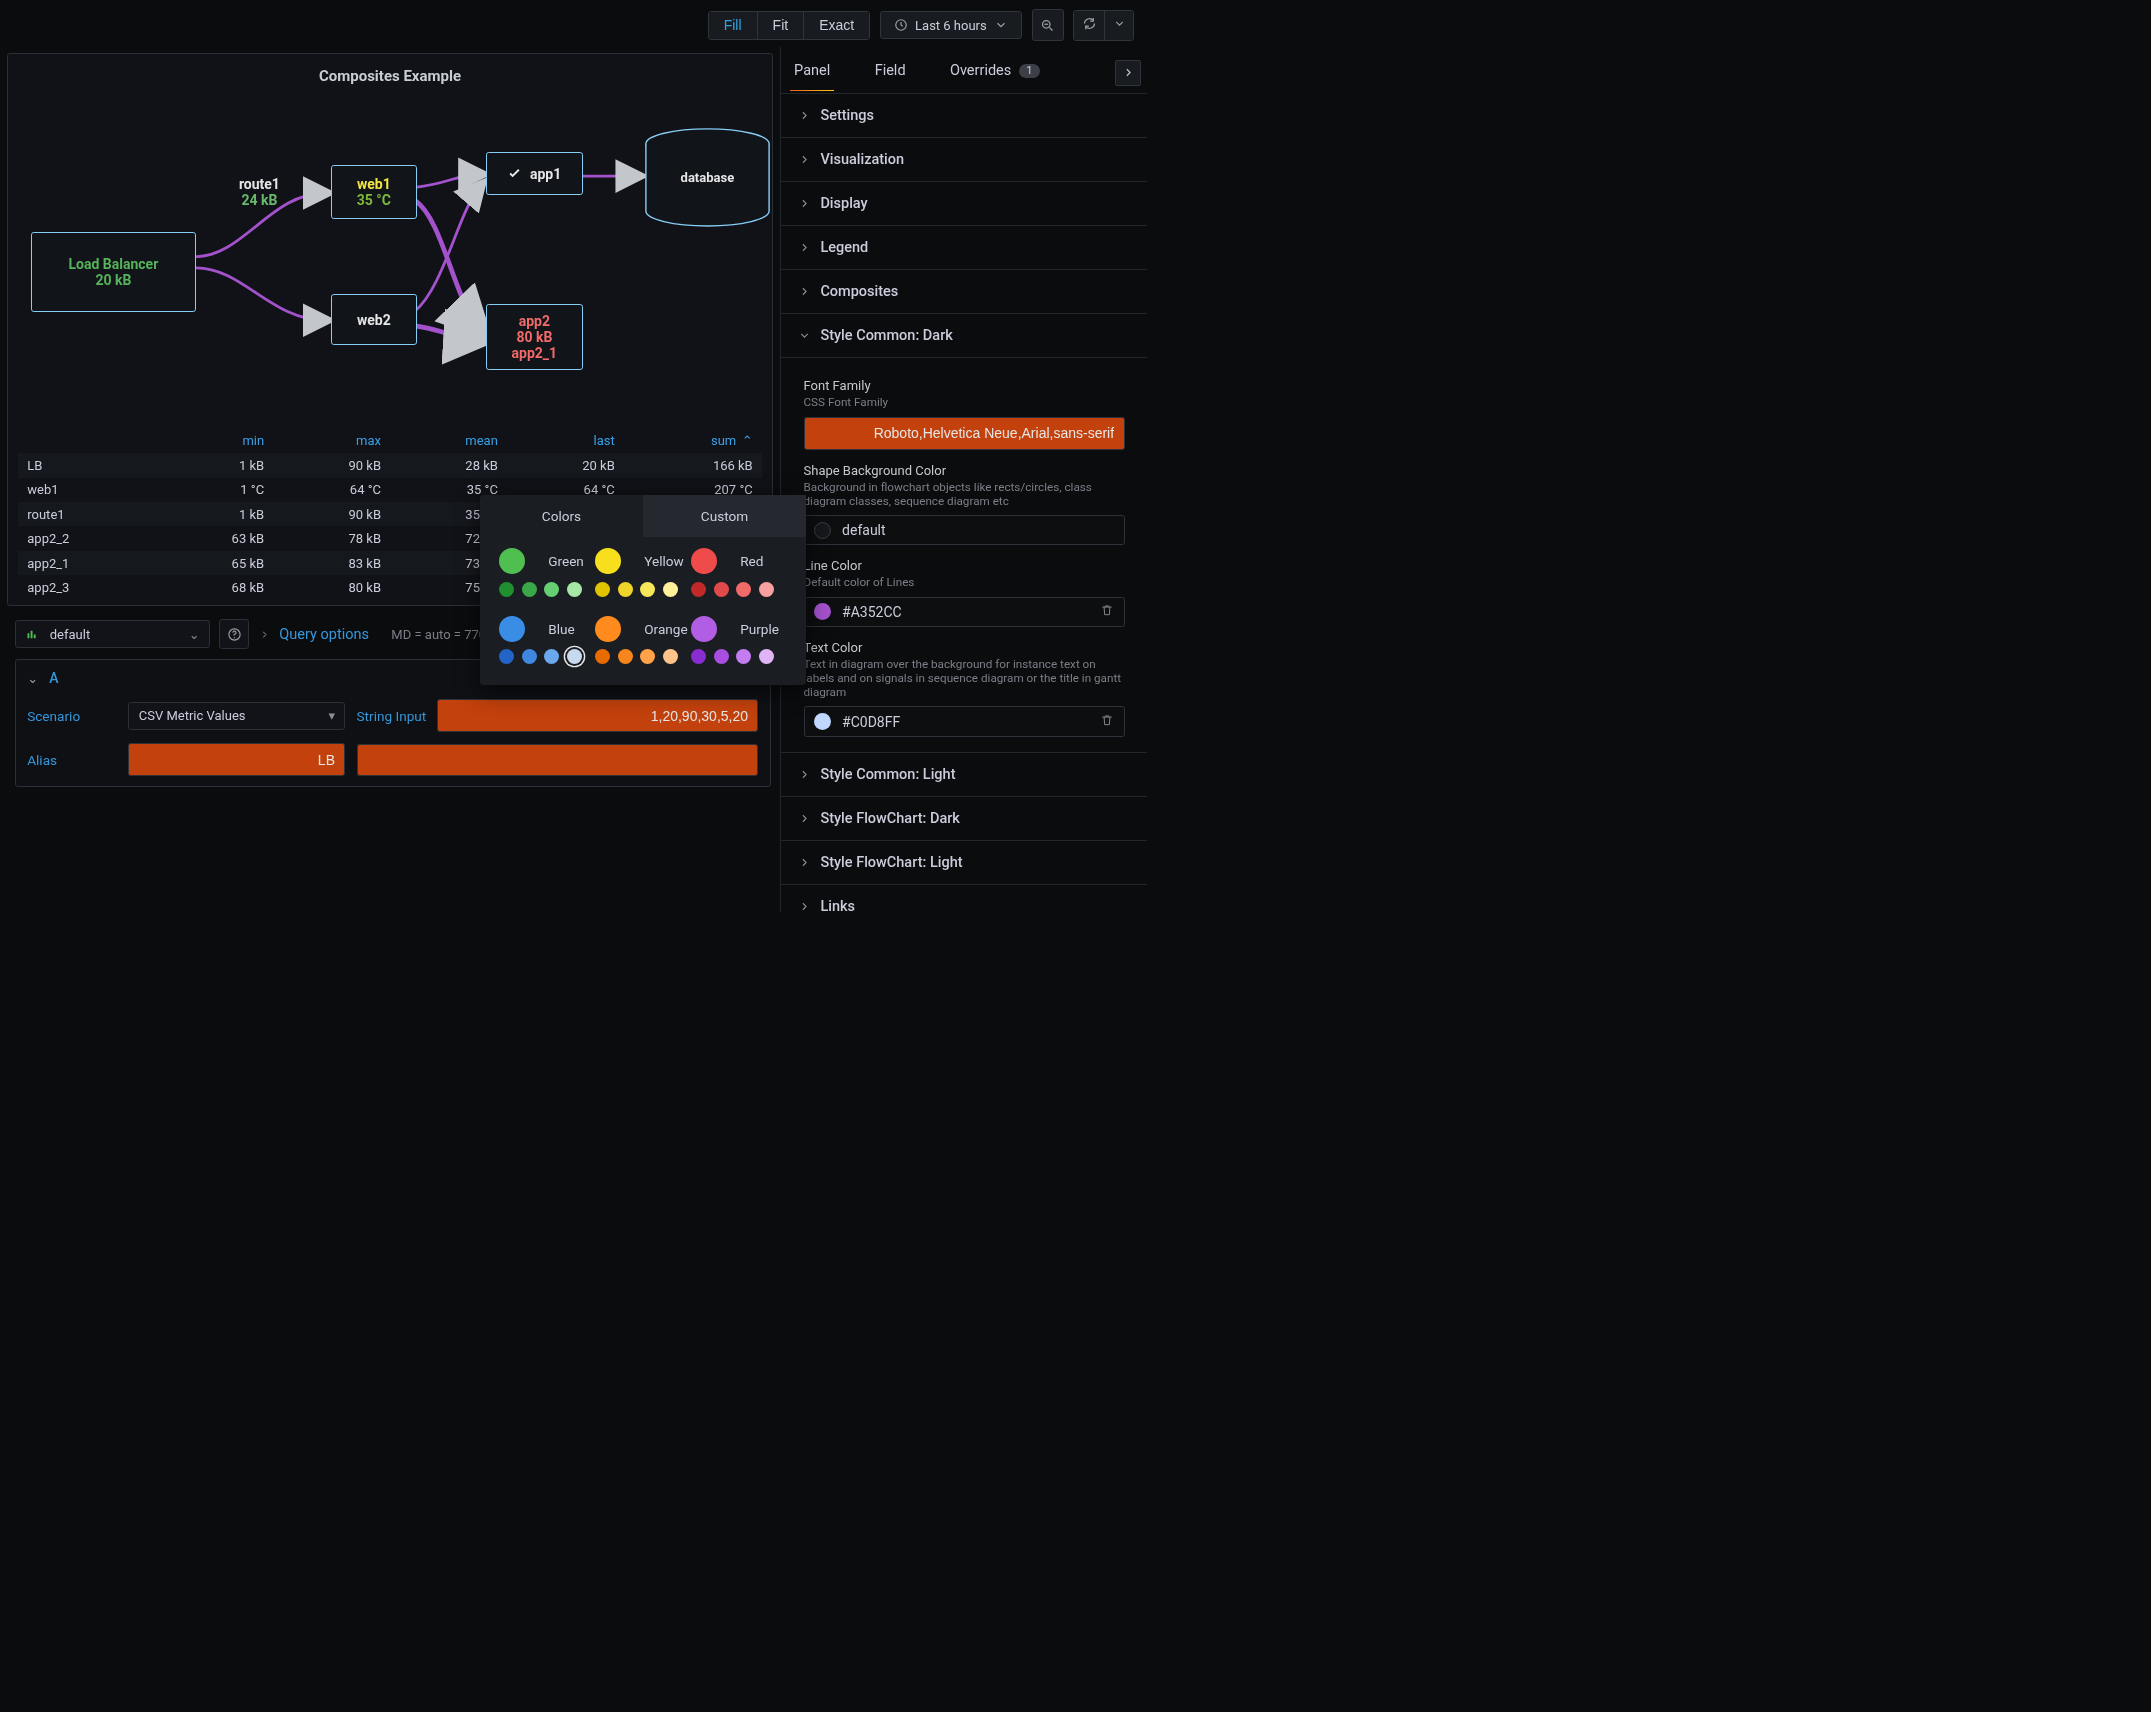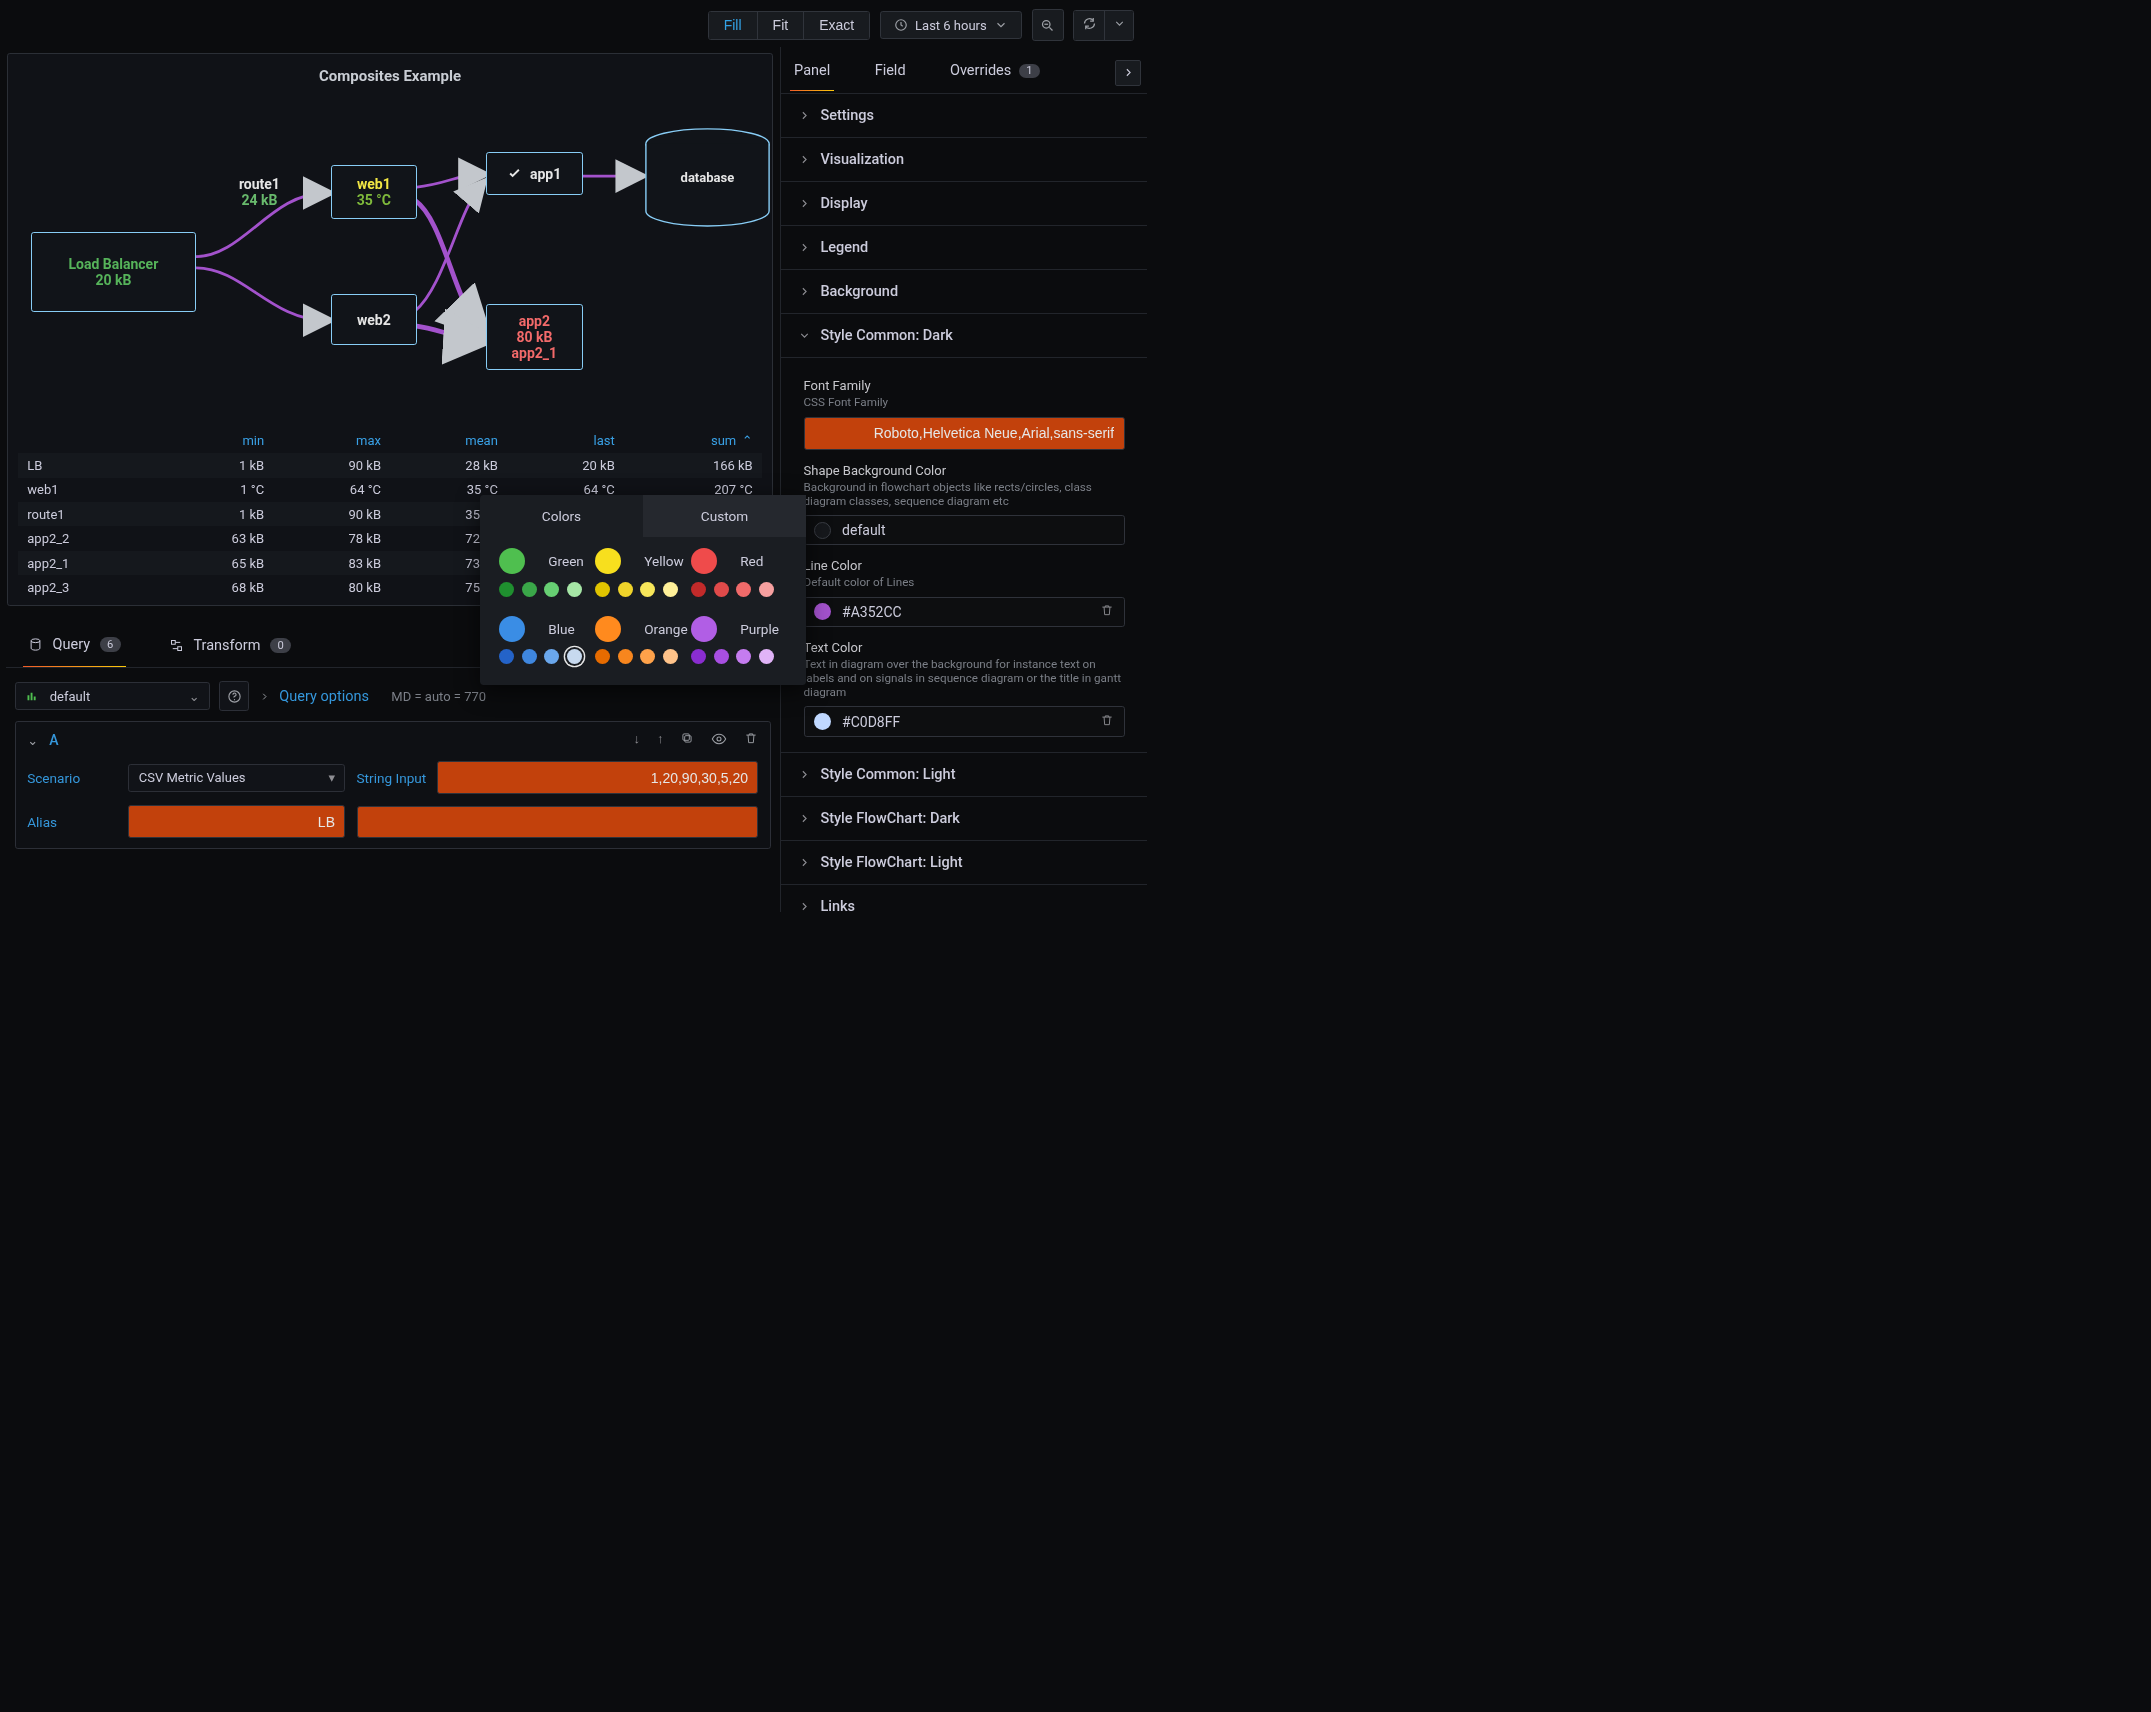--- a/index.html
+++ b/index.html
@@ -336,39 +336,20 @@
               <td>68 kB</td>
               <td>80 kB</td>
               <td>75 kB</td>
               <td></td>
               <td></td>
             </tr>
           </tbody>
       </table>
     </div>
 
-    <div class="bottom-tabs">
-      <div class="bottom-tab active">
-        <svg viewBox="0 0 24 24">
-            <ellipse cx="12" cy="6" rx="7" ry="3" fill="none" stroke="#ccccdc" stroke-width="1.6"></ellipse>
-            <path d="M5 6v12c0 1.7 3.1 3 7 3s7-1.3 7-3V6" fill="none" stroke="#ccccdc" stroke-width="1.6"></path>
-          </svg>
-        <span>Query</span>
-        <span class="badge">6</span>
-      </div>
-      <div class="bottom-tab">
-        <svg viewBox="0 0 24 24">
-            <rect x="4" y="4" width="6" height="6" fill="none" stroke="#ccccdc" stroke-width="1.6"></rect>
-            <rect x="14" y="14" width="6" height="6" fill="none" stroke="#ccccdc" stroke-width="1.6"></rect>
-            <path d="M10 7h8M14 17H6" stroke="#ccccdc" stroke-width="1.6"></path>
-          </svg>
-        <span>Transform</span>
-        <span class="badge">0</span>
-      </div>
-    </div>
 
     <div class="query-bar">
       <div class="ds-select">
         <svg viewBox="0 0 24 24" width="15" height="15">
             <rect x="4" y="10" width="3" height="8" fill="#4fbf4f"></rect>
             <rect x="9" y="6" width="3" height="12" fill="#4fbf4f"></rect>
             <rect x="14" y="12" width="3" height="6" fill="#4fbf4f"></rect>
           </svg>
         <span>default</span>
         <span class="caret">⌄</span>
@@ -471,21 +452,21 @@
       <div class="section-head">
         <svg class="chev" viewBox="0 0 24 24">
             <path d="M9 6l6 6-6 6" stroke="currentColor" stroke-width="2" fill="none"></path>
           </svg>
         <span>Legend</span>
       </div>
       <div class="section-head">
         <svg class="chev" viewBox="0 0 24 24">
             <path d="M9 6l6 6-6 6" stroke="currentColor" stroke-width="2" fill="none"></path>
           </svg>
-        <span>Background</span>
+        <span>Composites</span>
       </div>
 
       <div class="section-head">
         <svg class="chev" viewBox="0 0 24 24">
             <path d="M6 9l6 6 6-6" stroke="currentColor" stroke-width="2" fill="none"></path>
           </svg>
         <span>Style Common: Dark</span>
       </div>
       <div class="section-body">
         <div class="field-label">Font Family</div>

